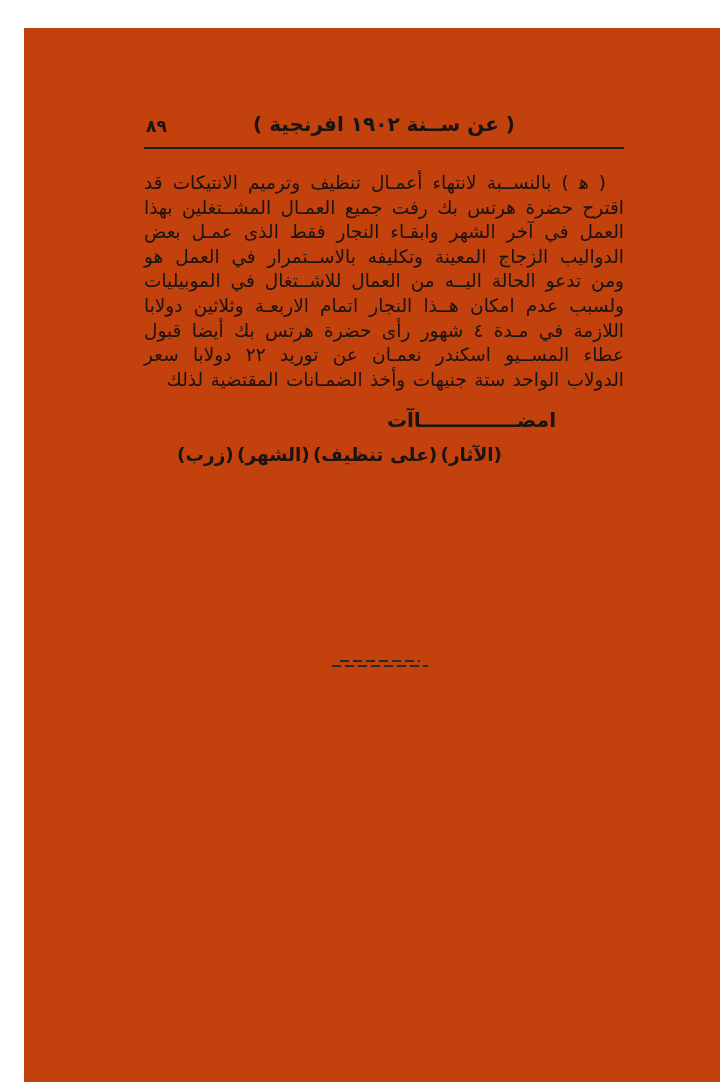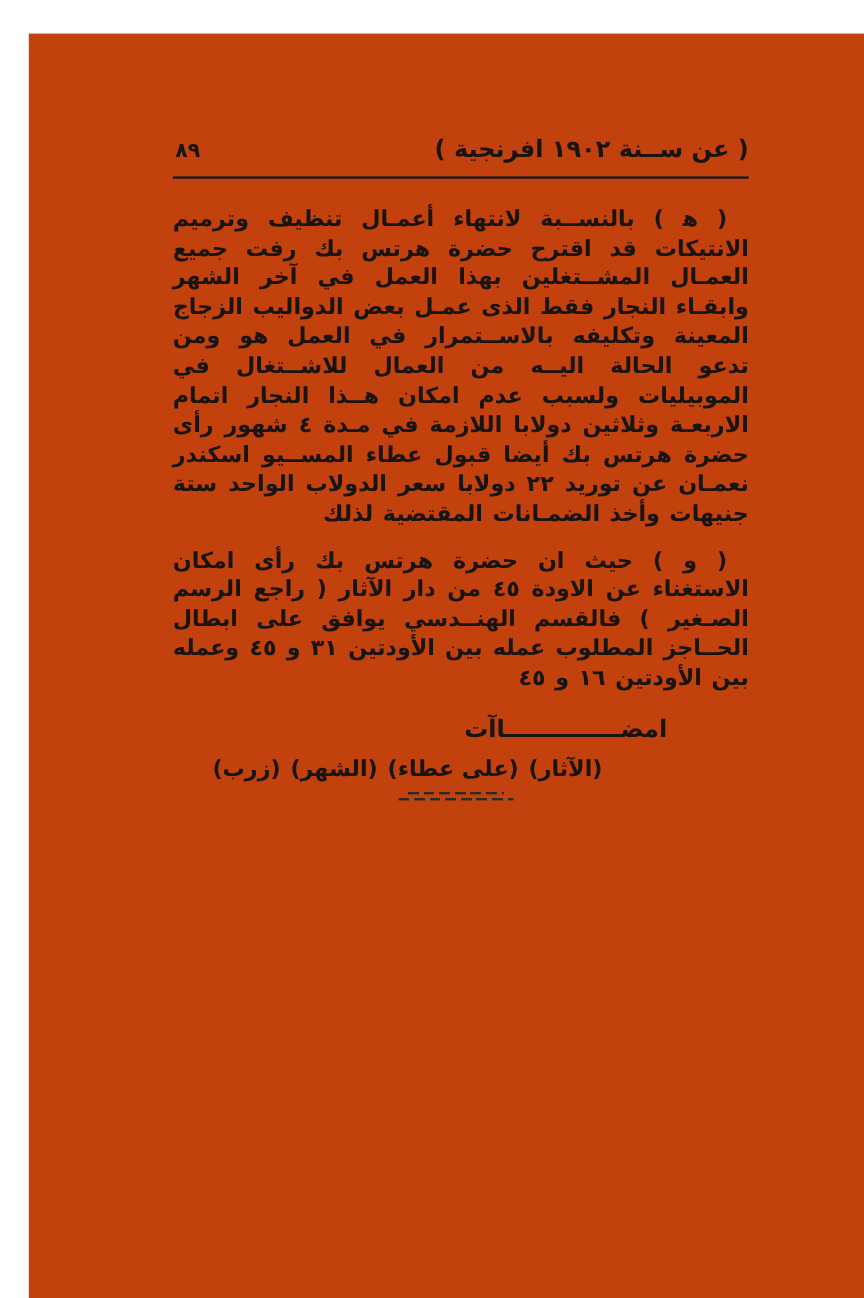--- a/index.html
+++ b/index.html
@@ -27,21 +27,21 @@
     top: 84px;
     width: 480px;
     direction: rtl;
   }
   .header {
     position: relative;
     height: 30px;
   }
   .header-title {
     display: block;
-    text-align: right;
+    text-align: center;
     font-size: 20px;
     font-weight: bold;
     letter-spacing: 0.5px;
     white-space: nowrap;
   }
   .page-number {
     position: absolute;
     left: 2px;
     top: 4px;
     font-size: 17px;
@@ -51,21 +51,21 @@
     border: 0;
     border-top: 2px solid #1f1b17;
     margin: 5px 0 0 0;
     width: 100%;
   }
   .body-text {
     margin-top: 22px;
   }
   p.para {
     font-size: 18.5px;
-    font-weight: bold;
+    font-weight: normal;
     line-height: 24.6px;
     text-align: justify;
     margin: 0 0 14px 0;
     text-indent: 18px;
     word-spacing: 1.5px;
   }
   .sig-label {
     margin-top: 16px;
     text-align: right;
     font-size: 20px;
@@ -106,27 +106,26 @@
     <header class="header">
       <span class="page-number">٨٩</span>
       <span class="header-title">( عن ســنة ١٩٠٢ افرنجية )</span>
     </header>
 
     <hr class="rule">
 
     <main class="body-text">
       <p class="para">( ﻫ ) بالنســبة لانتهاء أعمـال تنظيف وترميم الانتيكات قد اقترح حضرة هرتس بك رفت جميع العمـال المشــتغلين بهذا العمل في آخر الشهر وابقـاء النجار فقط الذى عمـل بعض الدواليب الزجاج المعينة وتكليفه بالاســتمرار في العمل هو ومن تدعو الحالة اليــه من العمال للاشــتغال في الموبيليات ولسبب عدم امكان هــذا النجار اتمام الاربعـة وثلاثين دولابا اللازمة في مـدة ٤ شهور رأى حضرة هرتس بك أيضا قبول عطاء المســيو اسكندر نعمـان عن توريد ٢٢ دولابا سعر الدولاب الواحد ستة جنيهات وأخذ الضمـانات المقتضية لذلك</p>
 
-      <p class="para">( و ) حيث ان حضرة هرتس بك رأى امكان الاستغناء عن الاودة ٤٥ من دار الآثار ( راجع الرسم الصـغير ) فالقسم الهنــدسي يوافق على ابطال الحــاجز المطلوب عمله بين الأودتين ٣١ و ٤٥ وعمله بين الأودتين ١٦ و ٤٥</p>
 
       <div class="sig-label">امضــــــــــــــاآت</div>
 
       <div class="sig-names">
         <span>(الآثار)</span>
-        <span>(على عطاء)</span>
+        <span>(على تنظيف)</span>
         <span>(الشهر)</span>
         <span>(زرب)</span>
       </div>
     </main>
 
   </div>
 
   <div class="divider">
     <div class="dline d1"></div>
     <div class="dline d2"></div>

